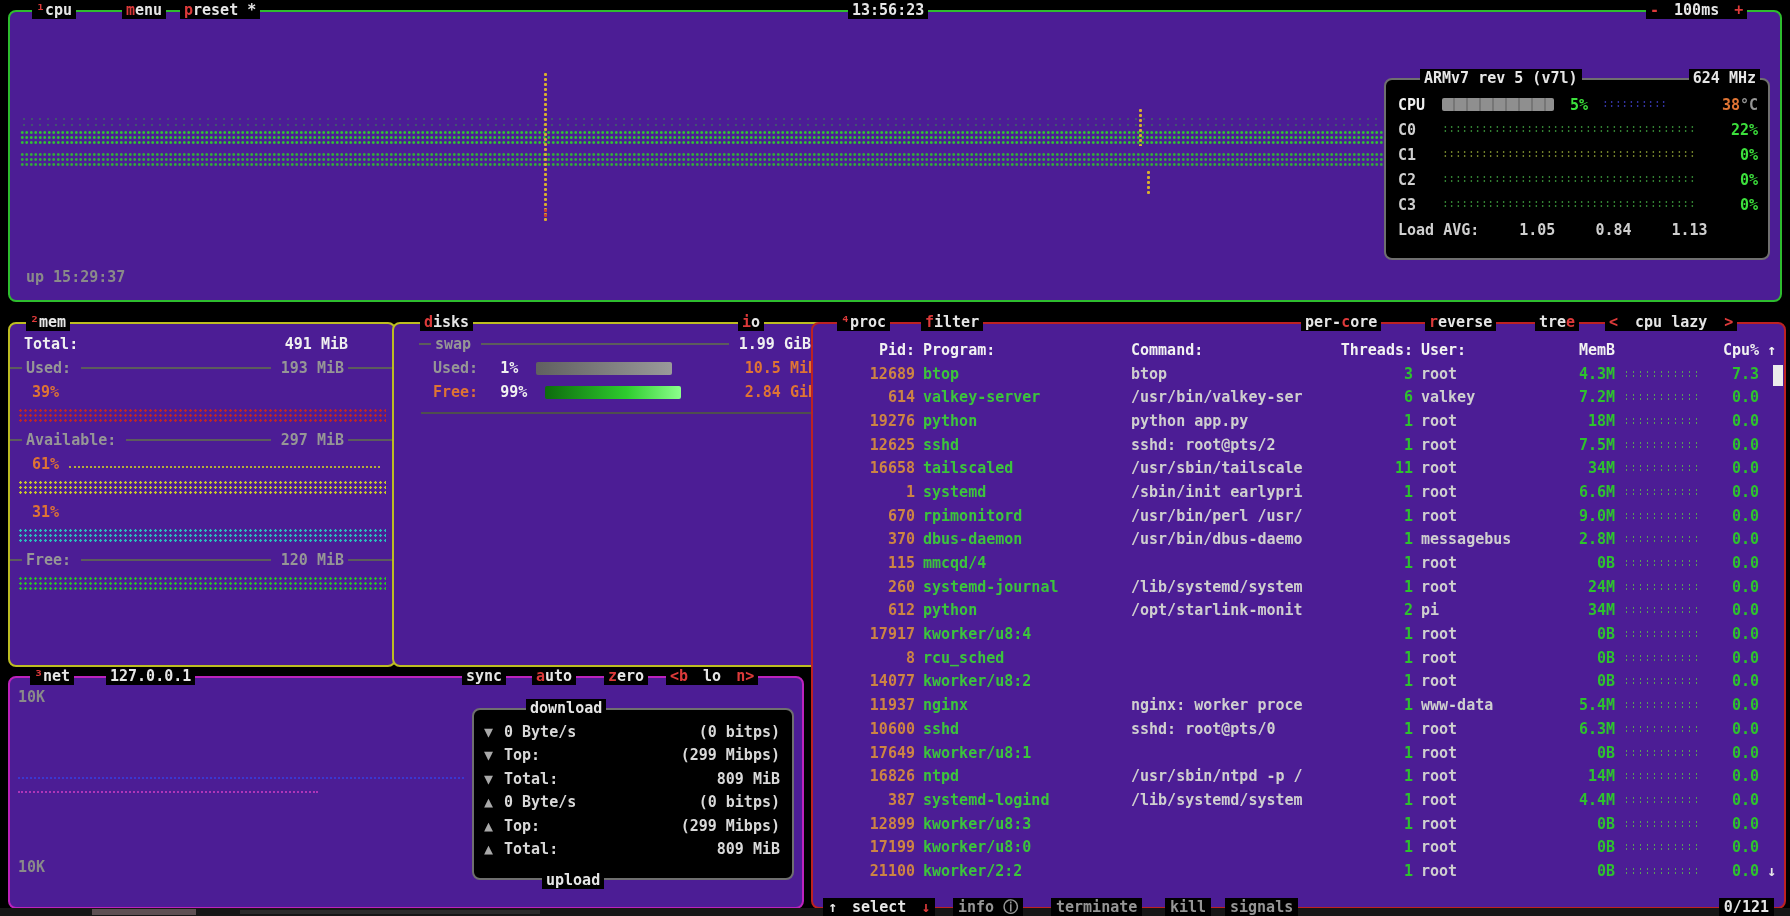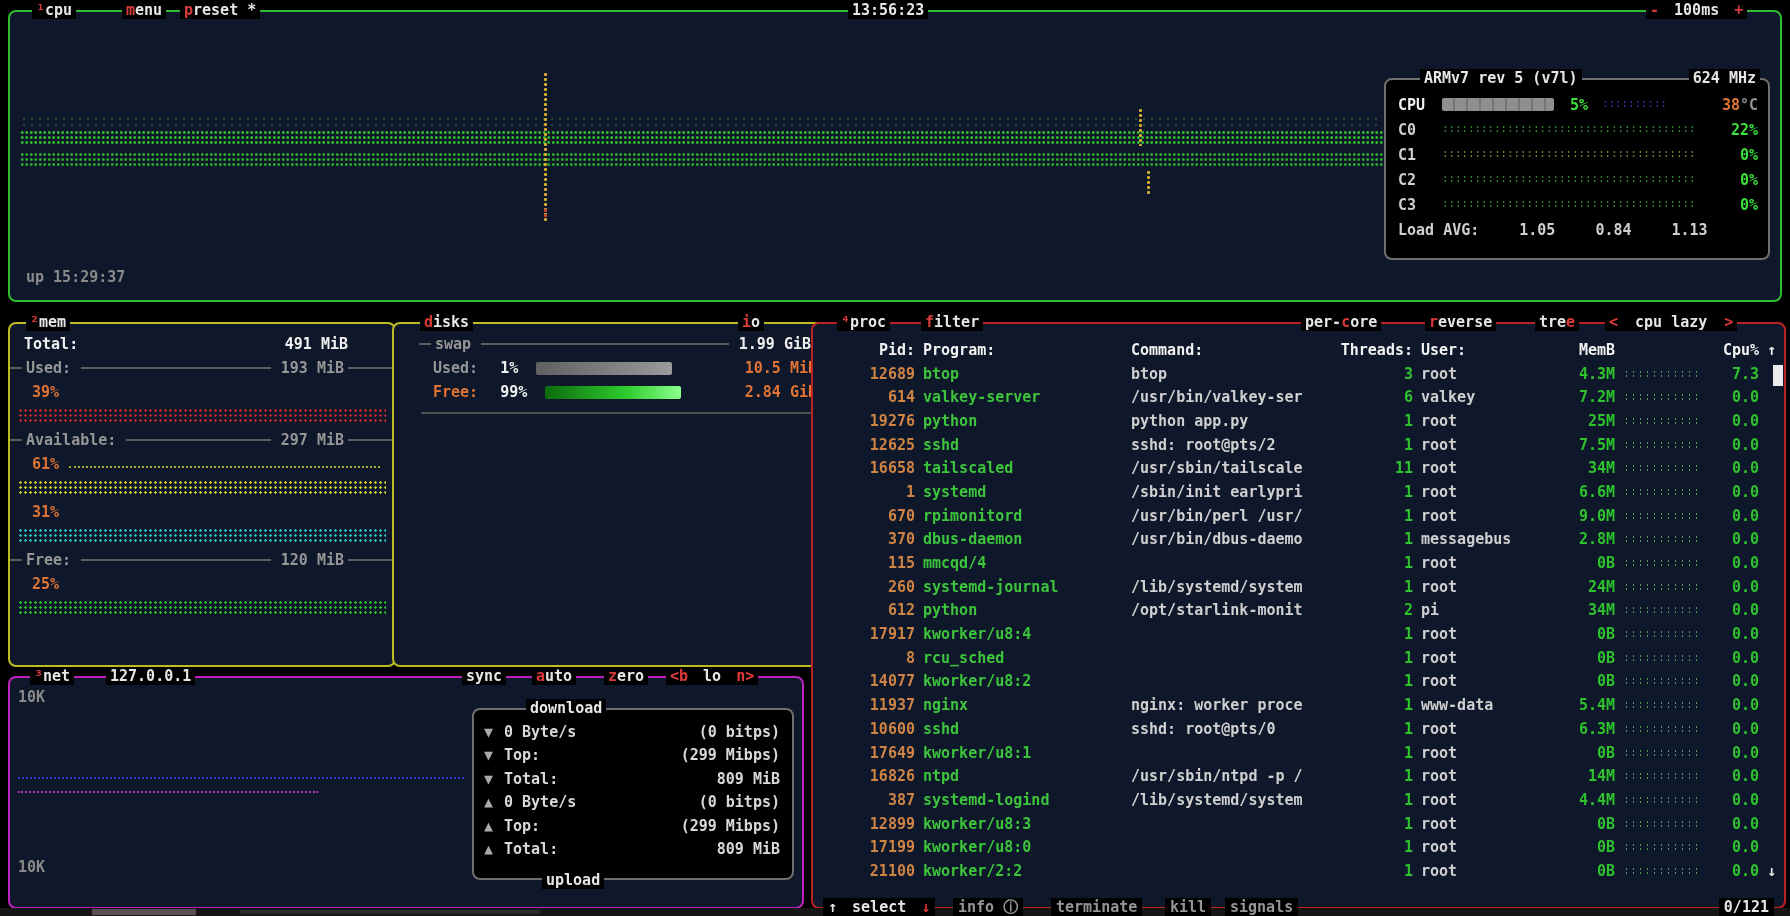--- a/index.html
+++ b/index.html
@@ -1,18 +1,18 @@
 <!DOCTYPE html>
 <html><head>
 <meta charset="utf-8">
 <style>
   html,body{margin:0;padding:0;background:#000;}
   #screen{position:relative;width:1790px;height:916px;background:#000;overflow:hidden;
     font-family:"DejaVu Sans Mono",monospace;font-weight:700;font-size:15px;color:#e6e6e6;}
-  .box{position:absolute;border:2px solid;border-radius:8px;background:#0f172a;}
+  .box{position:absolute;border:2px solid;border-radius:8px;background:#4c1d95;}
   .chip{position:absolute;top:-11px;background:#000;padding:0 4px;white-space:nowrap;z-index:4;line-height:18px;}
   .chip-b{position:absolute;bottom:-11px;background:#000;padding:0 4px;white-space:nowrap;z-index:4;line-height:18px;}
   .hot{color:#dd3a3a;}
   .white{color:#e6e6e6;}
   .gray{color:#969696;}
   .orange{color:#df7434;}
   .green{color:#2ec22e;}
   .subbox{position:absolute;border:2px solid #6f6f6f;border-radius:8px;background:#000;}
   
   .dots{background-image:radial-gradient(var(--c) 1.2px,transparent 1.45px);background-size:5px 5px;}
@@ -158,23 +158,20 @@
             <span class="pct">31%</span>
           </div>
           <div class="mgraph dots" style="--c: #2abdbd;"></div>
           <div class="mrow">
             <span class="hline w12"></span>
             <span class="gray" style="padding: 0px 4px;">Free:</span>
             <span class="hline flexline"></span>
             <span class="gray" style="padding: 0px 4px;">120 MiB</span>
             <span class="hline w46"></span>
           </div>
-          <div class="mrow">
-            <span class="pct">25%</span>
-          </div>
           <div class="mgraph dots" style="--c: #2abd2a;"></div>
         </div>
     </div>
   </div>
 
   <div class="box" id="disks-box" style="left:392px;top:322px;width:408px;height:341px;border-color:#bdbd22;padding-left:25px;">
     <span class="chip" style="left:26px;"><span class="hot">d</span><span class="white">isks</span></span>
     <span class="chip" style="left:344px;"><span class="hot">i</span><span class="white">o</span></span>
     <div style="padding-top:8px;">
       <div class="mrow">
@@ -303,21 +300,21 @@
           <div class="rowdots"></div>
           <span class="c-cpu">0.0</span>
           <span class="c-arr"></span>
         </div>
         <div class="prow">
           <span class="c-pid">19276</span>
           <span class="c-prog">python</span>
           <span class="c-cmd">python app.py</span>
           <span class="c-thr">1</span>
           <span class="c-usr">root</span>
-          <span class="c-mem">25M</span>
+          <span class="c-mem">18M</span>
           <div class="rowdots"></div>
           <span class="c-cpu">0.0</span>
           <span class="c-arr"></span>
         </div>
         <div class="prow">
           <span class="c-pid">12625</span>
           <span class="c-prog">sshd</span>
           <span class="c-cmd">sshd: root@pts/2</span>
           <span class="c-thr">1</span>
           <span class="c-usr">root</span>

